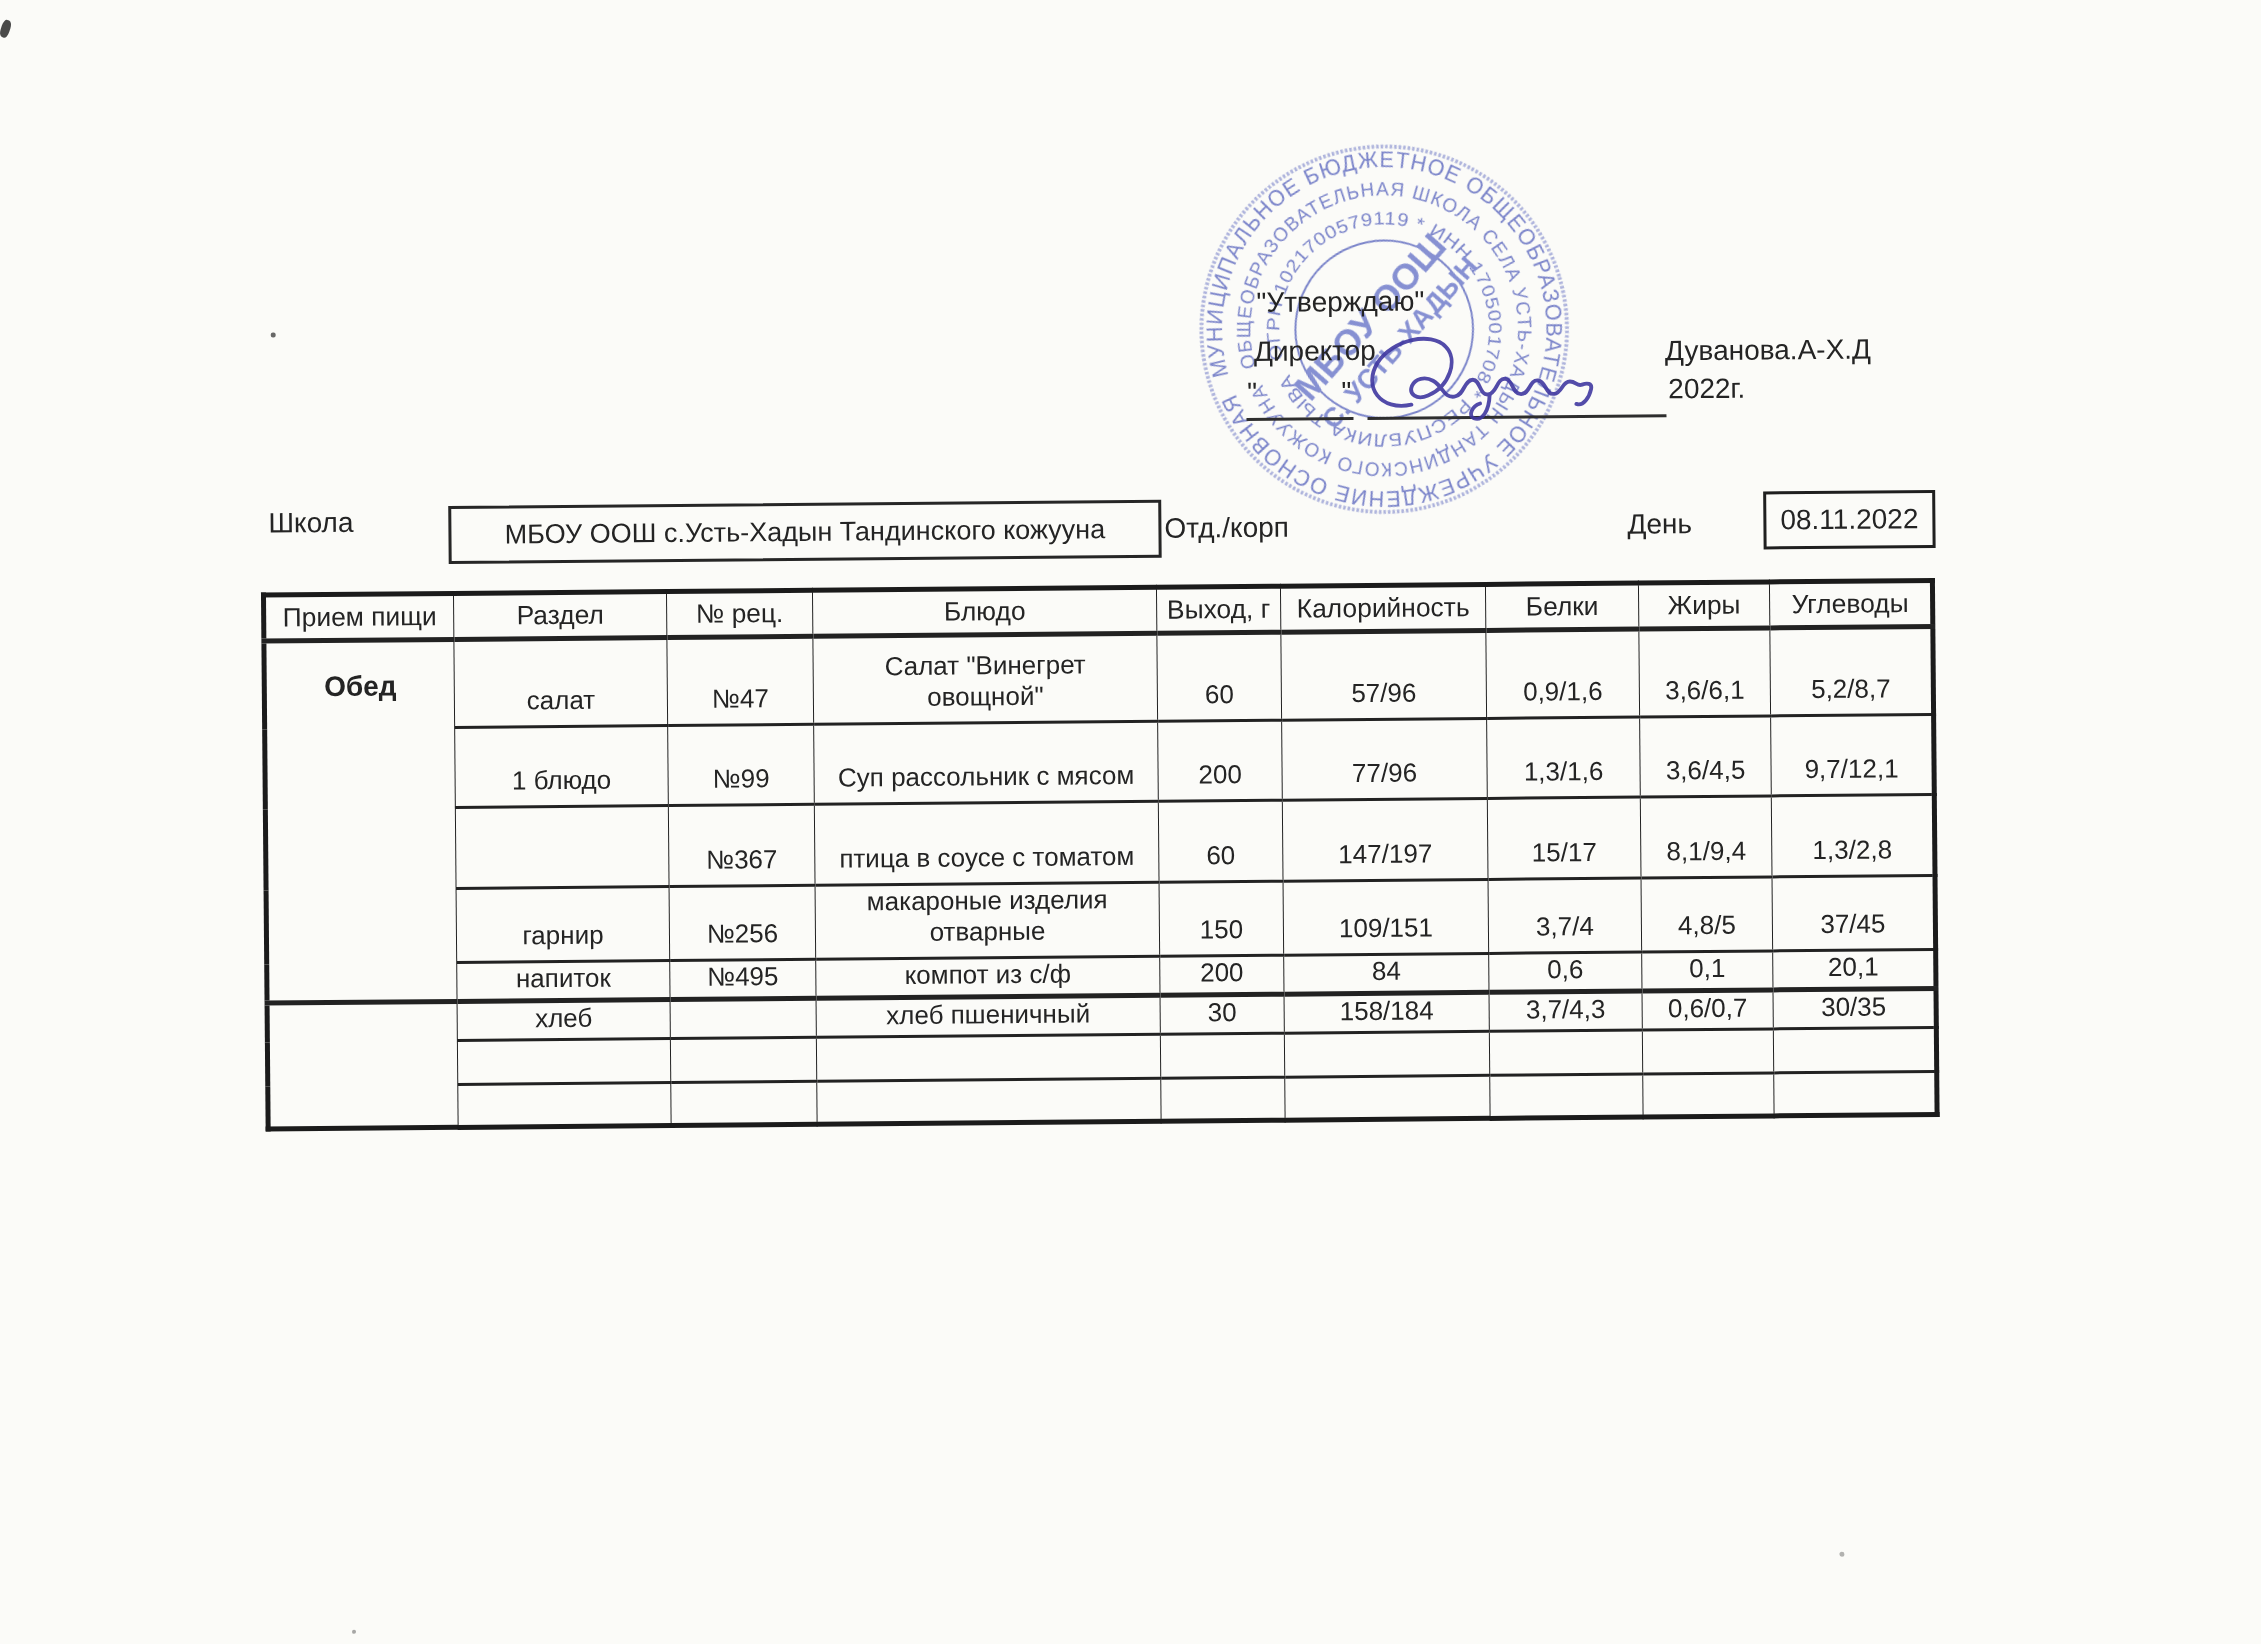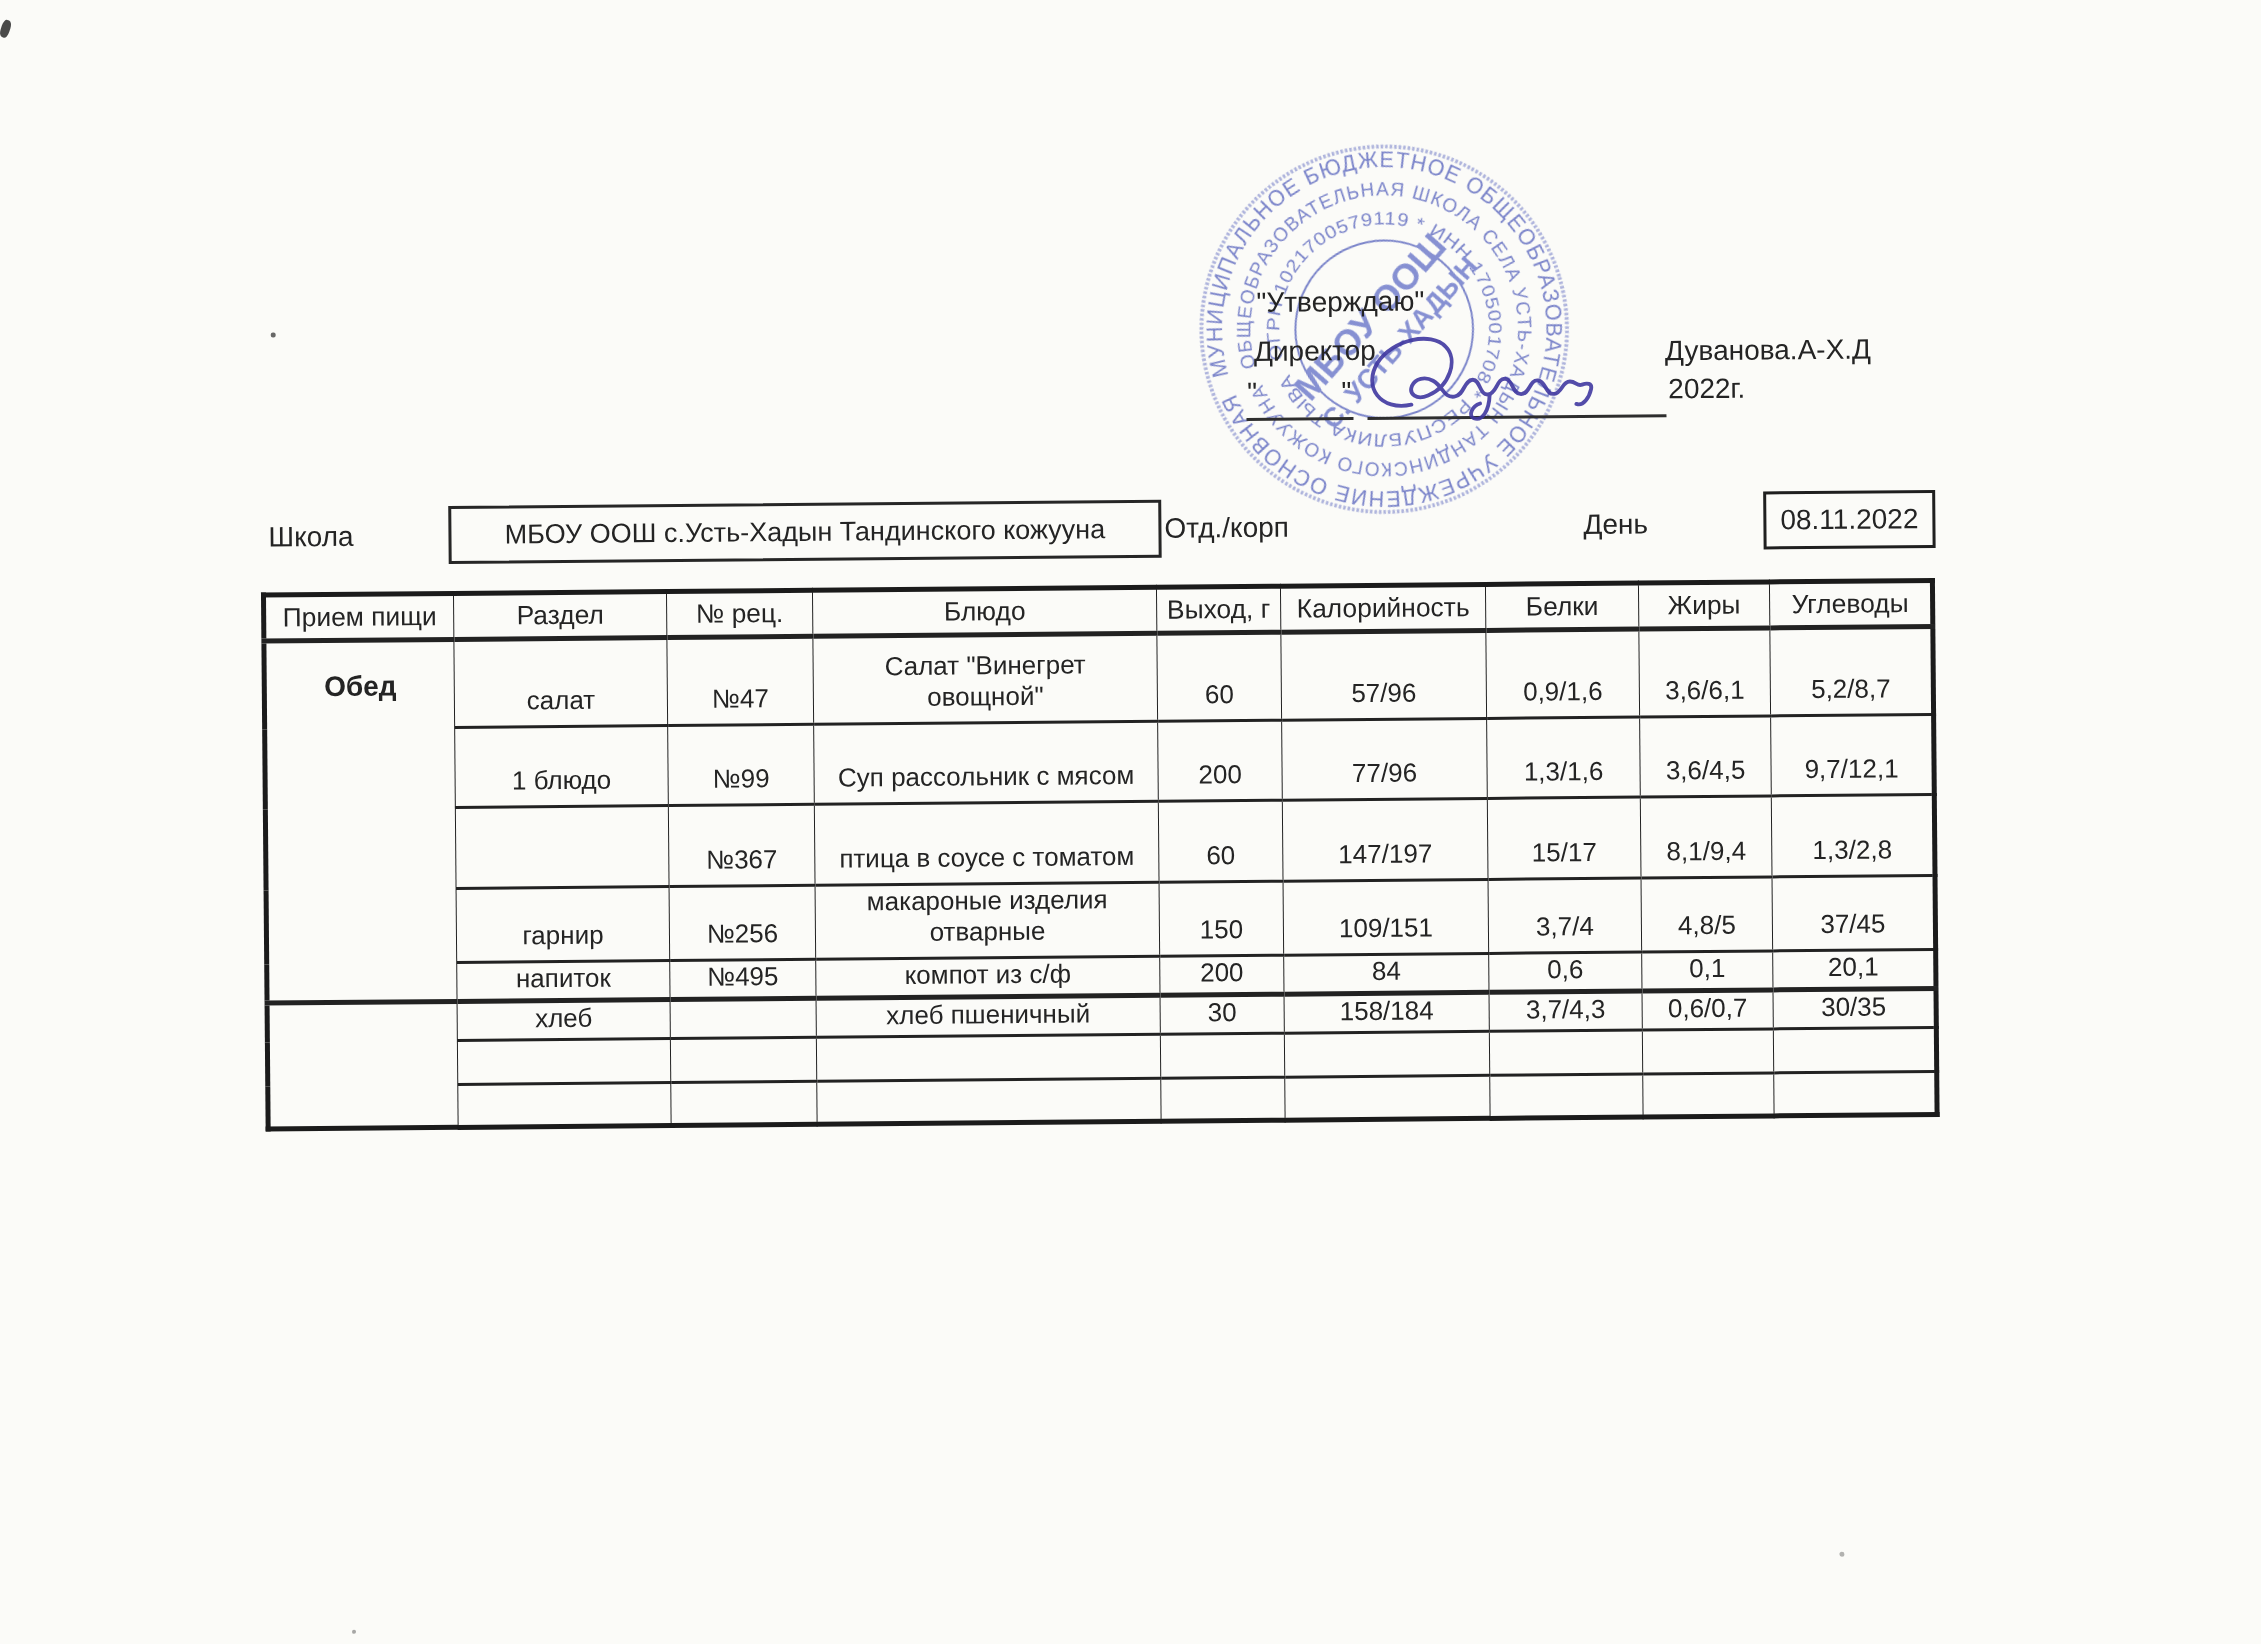--- a/index.html
+++ b/index.html
@@ -131,26 +131,26 @@
                C255,91 253,113 267,113 C281,113 280,90 294,92 C306,94 305,115 319,113
                C331,111 331,94 343,94 C353,94 354,102 362,99 C370,96 378,97 376,106
                C373,119 364,133 353,129"></path>
       <path d="M218,113 C217,139 206,155 193,150 C184,146 190,131 203,127"></path>
     </g>
   </svg>
 
   <div class="abs approve-line" style="left:1669px;top:340px;">Дуванова.А-Х.Д</div>
   <div class="abs approve-line" style="left:1672px;top:378px;">2022г.</div>
 
-  <div class="abs field-label" style="left:271px;top:514px;">Школа</div>
+  <div class="abs field-label" style="left:271px;top:500px;">Школа</div>
   <div class="school-box">
     <span>МБОУ ООШ с.Усть-Хадын Тандинского кожууна</span>
   </div>
   <div class="abs field-label" style="left:1167px;top:513px;">Отд./корп</div>
-  <div class="abs field-label" style="left:1586px;top:513px;">День</div>
+  <div class="abs field-label" style="left:1630px;top:513px;">День</div>
   <div class="date-box">
     <span>08.11.2022</span>
   </div>
 
   <table class="menu">
     <colgroup>
       <col style="width:190px">
         <col style="width:213px">
         <col style="width:146px">
       <col style="width:344px">

